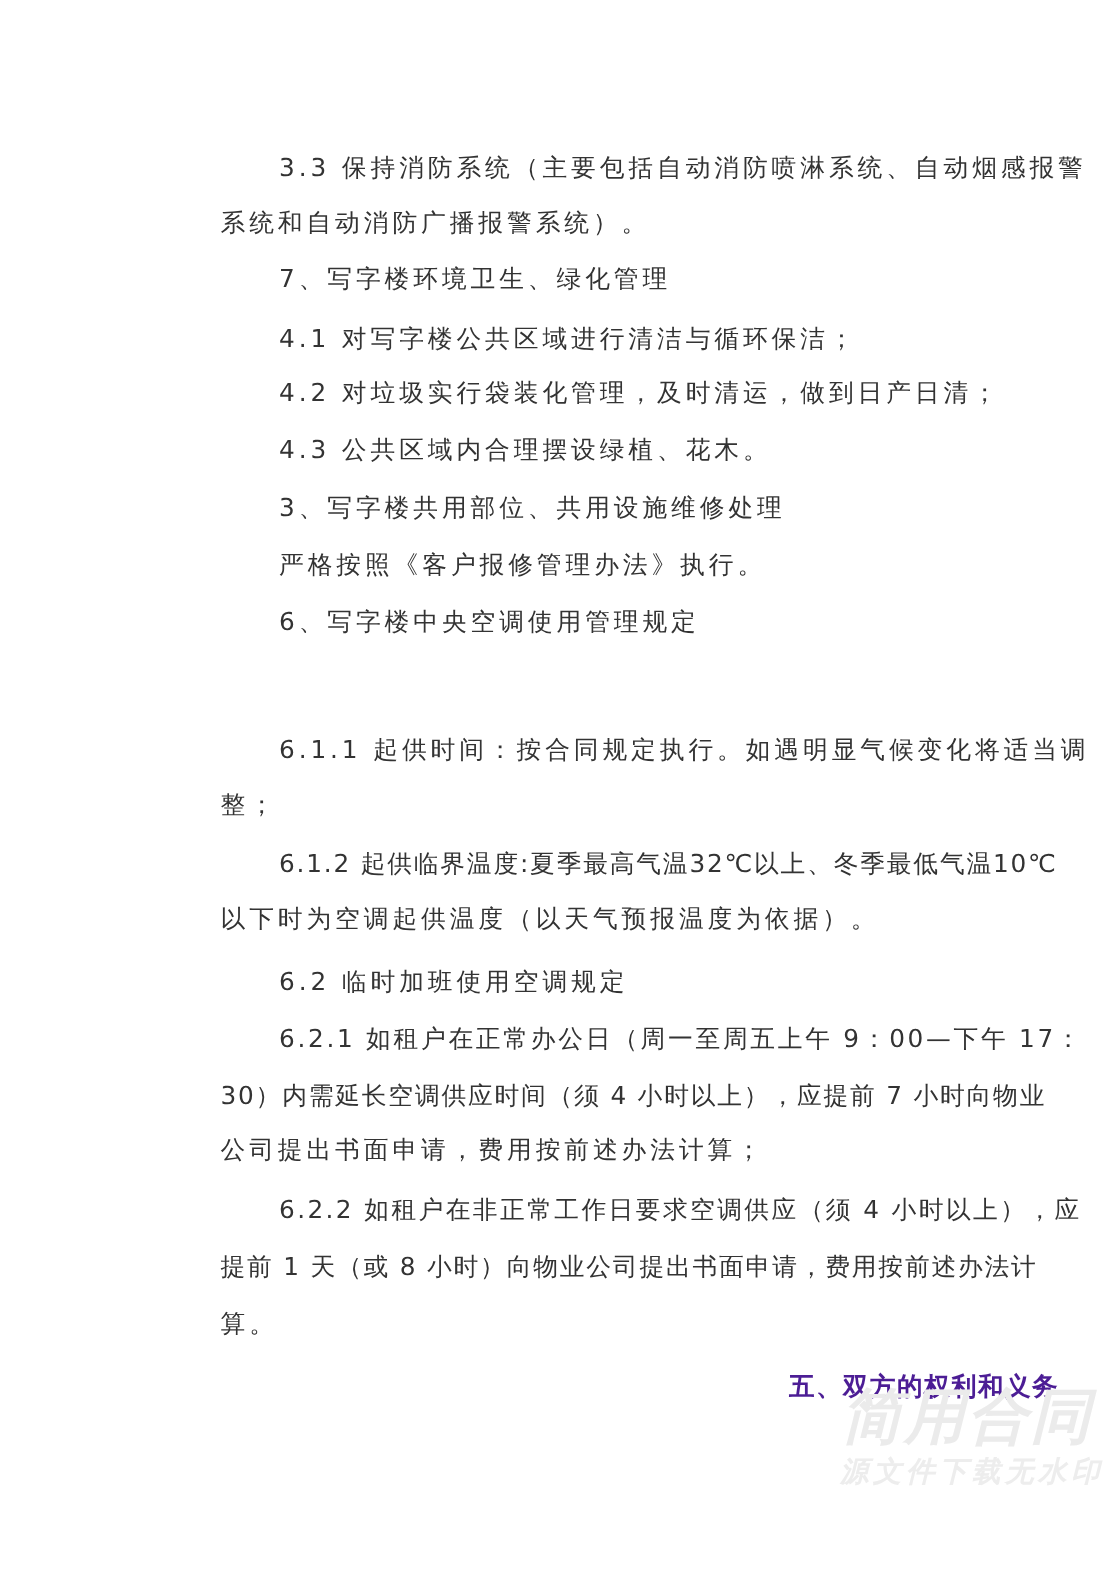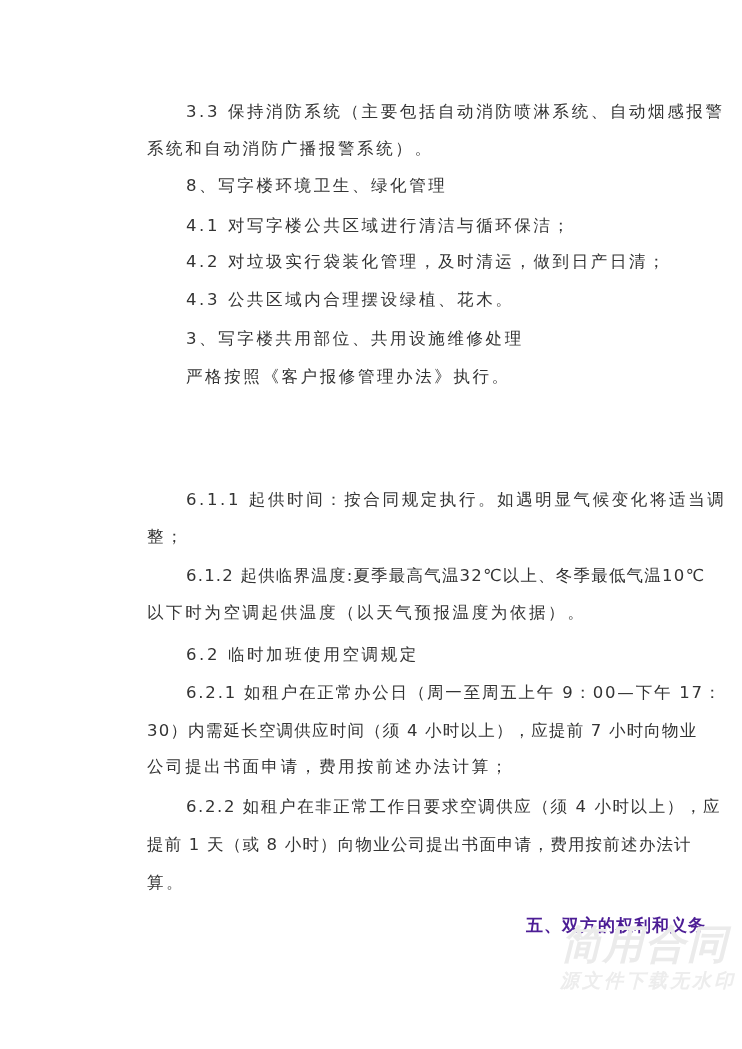--- a/index.html
+++ b/index.html
@@ -16,26 +16,27 @@
   .wm2 { position: absolute; left: 512px; top: 968px; font-size: 19px; font-weight: bold;
          font-style: italic; color: #ededed; letter-spacing: 3px; white-space: nowrap;
          font-family: "DejaVu Sans", sans-serif; }
 </style>
 </head>
 <body>
 
 <div class="page">
   <div class="line indent" style="top:102px">3.3 保持消防系统（主要包括自动消防喷淋系统、自动烟感报警</div>
   <div class="line" style="top:139px">系统和自动消防广播报警系统）。</div>
-  <div class="line indent" style="top:176px">8、写字楼环境卫生、绿化管理</div>
+  <div class="line indent" style="top:176px">7、写字楼环境卫生、绿化管理</div>
   <div class="line indent" style="top:216px">4.1  对写字楼公共区域进行清洁与循环保洁；</div>
   <div class="line indent" style="top:252px">4.2 对垃圾实行袋装化管理，及时清运，做到日产日清；</div>
   <div class="line indent" style="top:290px">4.3 公共区域内合理摆设绿植、花木。</div>
   <div class="line indent" style="top:329px">3、写字楼共用部位、共用设施维修处理</div>
   <div class="line indent" style="top:367px">严格按照《客户报修管理办法》执行。</div>
+  <div class="line indent" style="top:405px">6、写字楼中央空调使用管理规定</div>
   <div class="line indent" style="top:490px">6.1.1  起供时间：按合同规定执行。如遇明显气候变化将适当调</div>
   <div class="line" style="top:527px">整；</div>
   <div class="line indent" style="top:566px; letter-spacing:1.2px">6.1.2 起供临界温度:夏季最高气温32℃以上、冬季最低气温10℃</div>
   <div class="line" style="top:603px">以下时为空调起供温度（以天气预报温度为依据）。</div>
   <div class="line indent" style="top:645px">6.2 临时加班使用空调规定</div>
   <div class="line indent" style="top:683px; letter-spacing:1.8px">6.2.1  如租户在正常办公日（周一至周五上午 9：00—下午 17：</div>
   <div class="line" style="top:721px; letter-spacing:1.2px">30）内需延长空调供应时间（须 4 小时以上），应提前 7 小时向物业</div>
   <div class="line" style="top:757px">公司提出书面申请，费用按前述办法计算；</div>
   <div class="line indent" style="top:797px; letter-spacing:1.6px">6.2.2 如租户在非正常工作日要求空调供应（须 4 小时以上），应</div>
   <div class="line" style="top:835px; letter-spacing:1.2px">提前 1 天（或 8 小时）向物业公司提出书面申请，费用按前述办法计</div>

